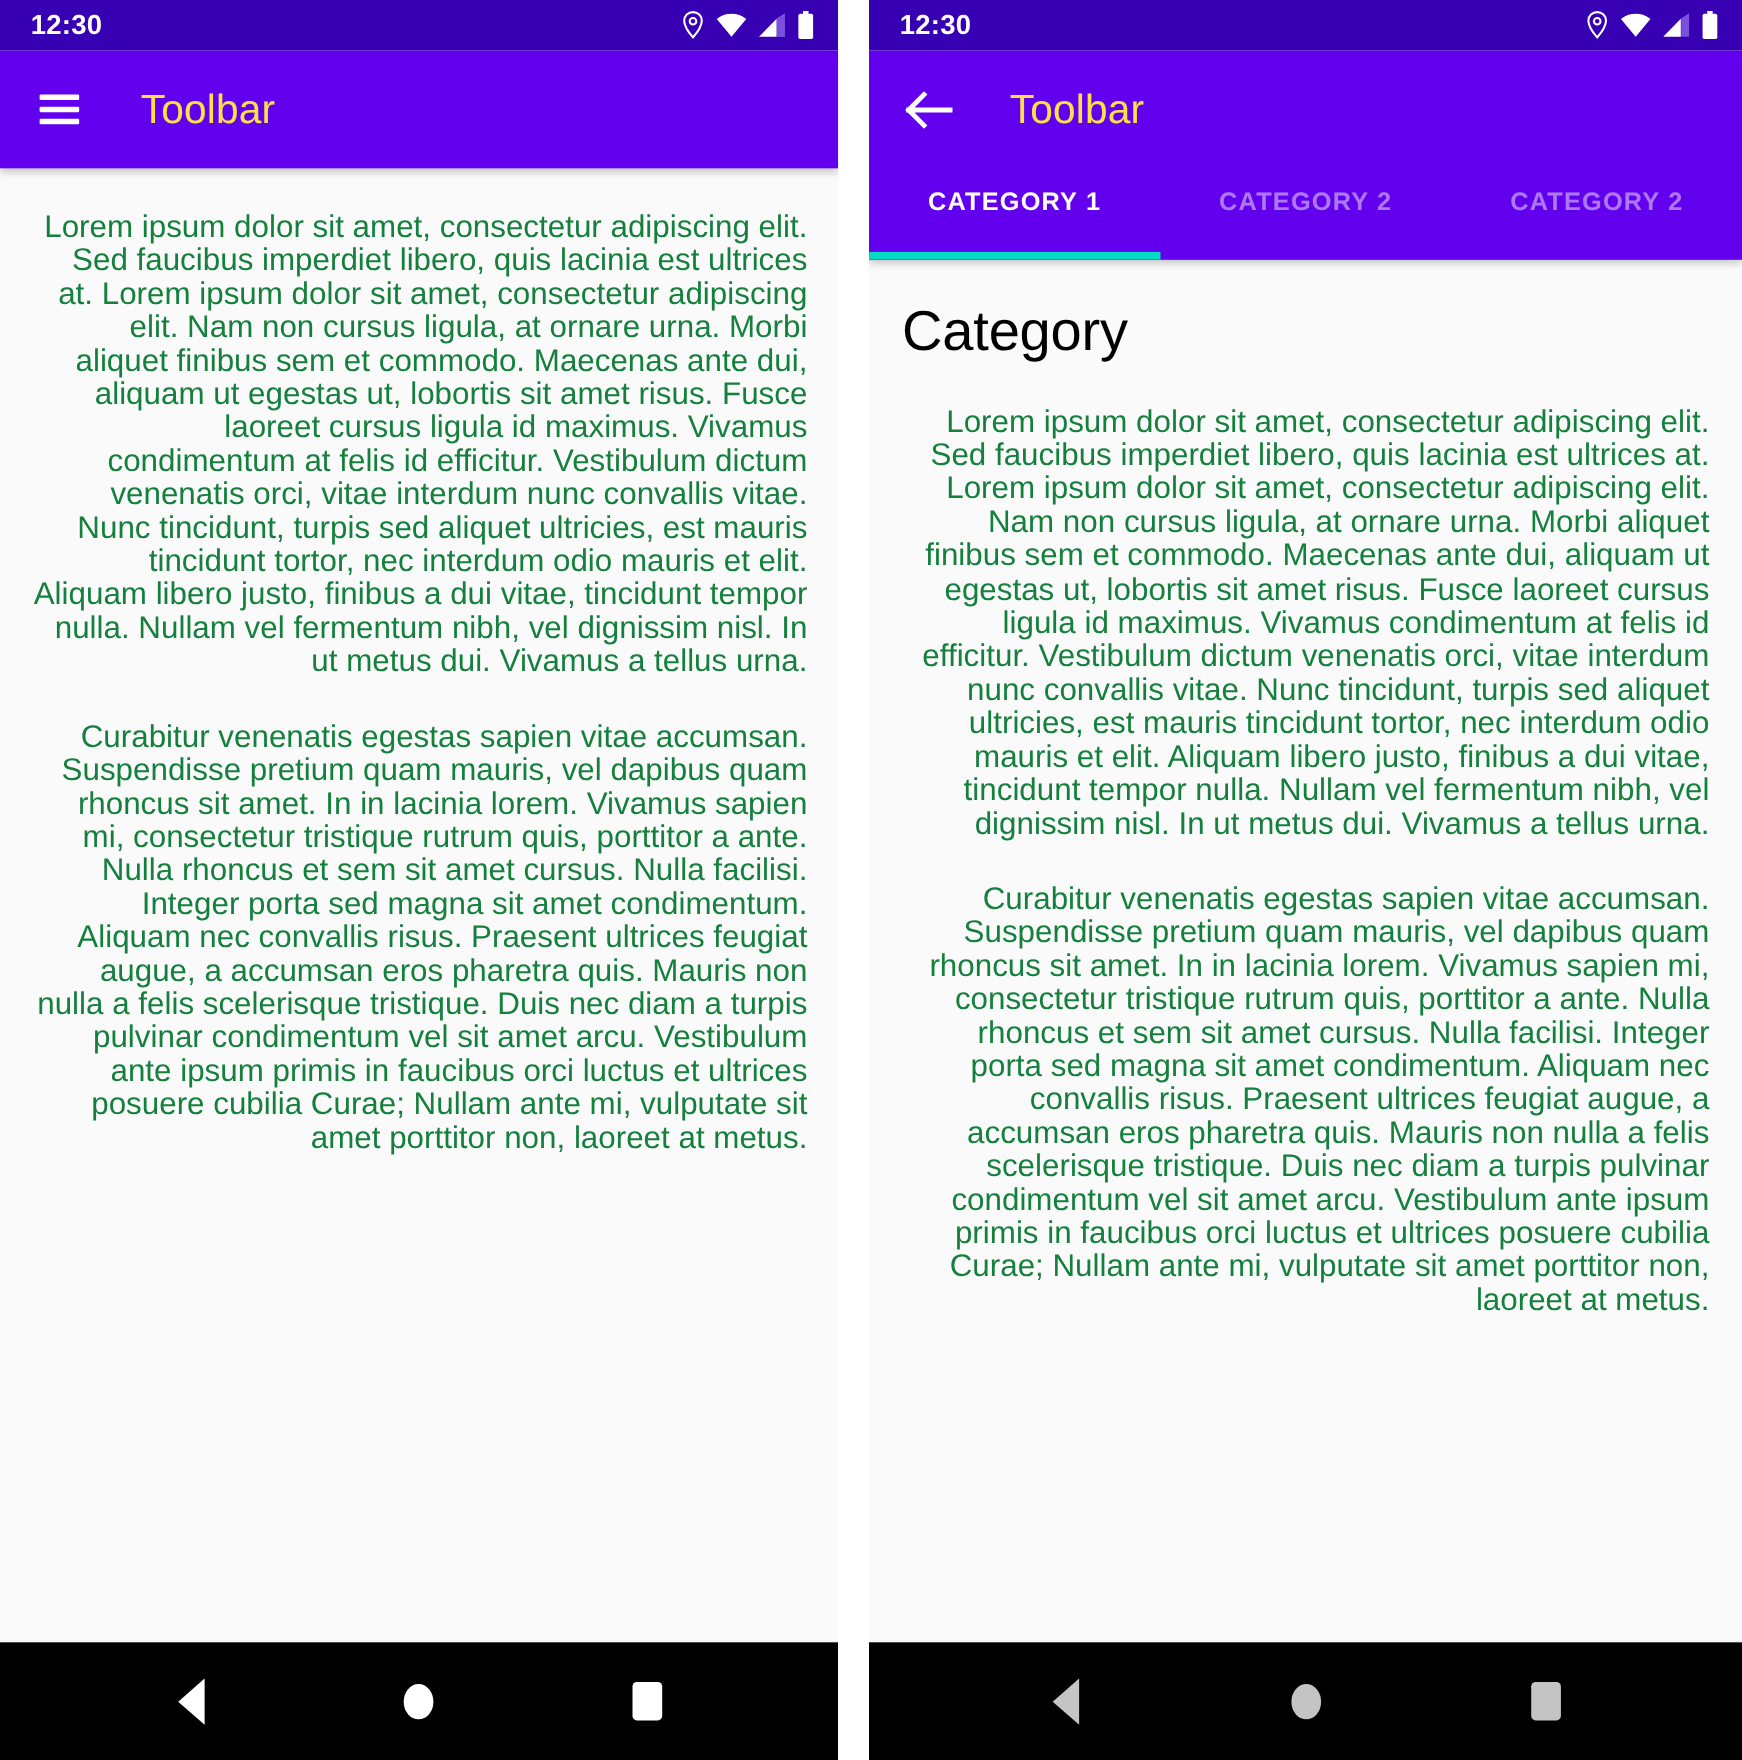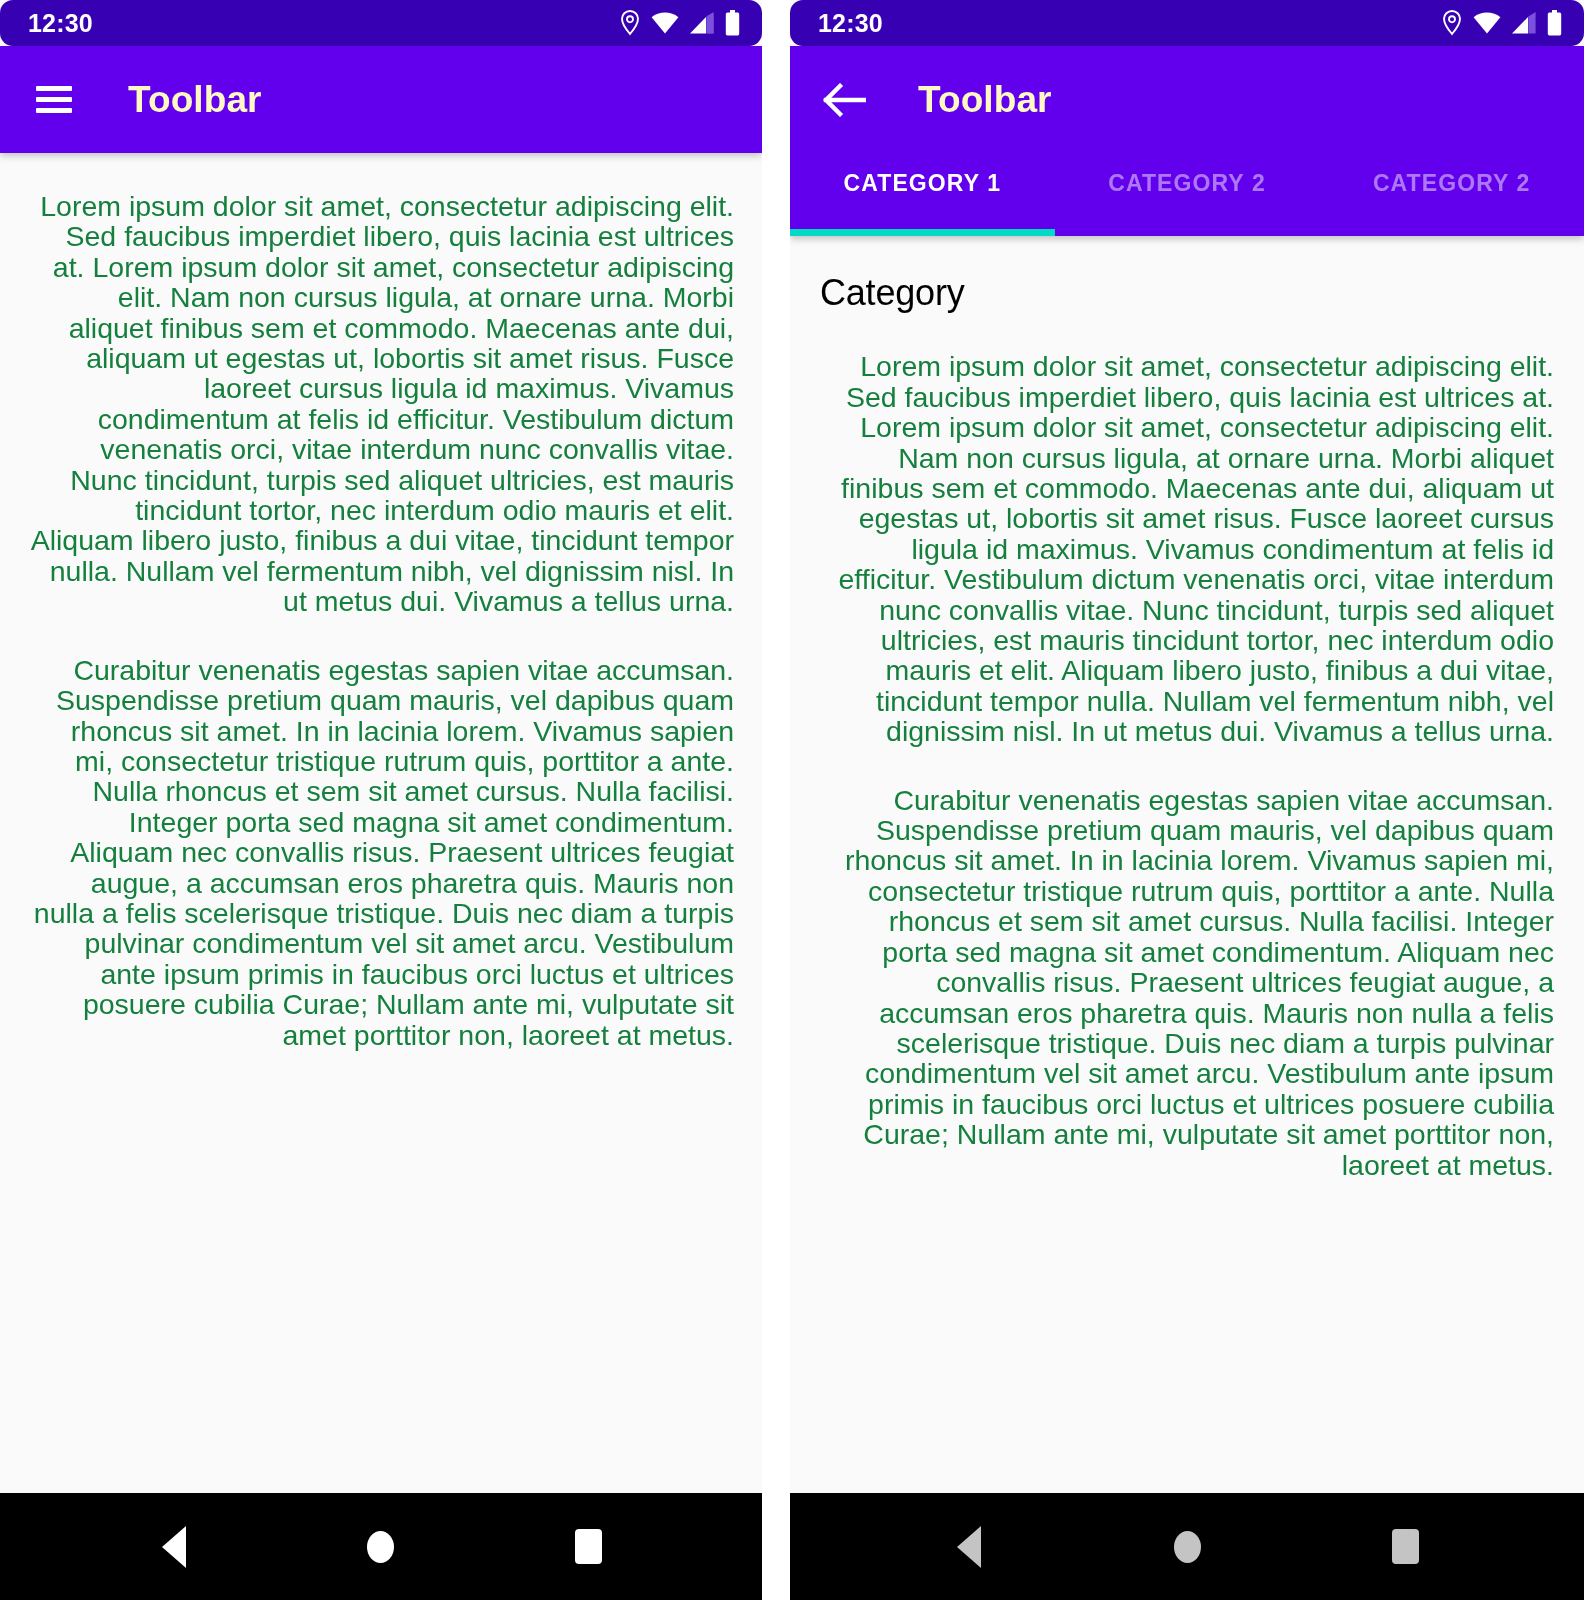--- a/index.html
+++ b/index.html
@@ -34,21 +34,20 @@
   
   .statusbar {
     height: 46px;
     flex: 0 0 46px;
     background: #3700b3;
     display: flex;
     align-items: center;
     justify-content: space-between;
     padding: 0 22px 0 28px;
     color: #ffffff;
-    border-radius: 13px;
   }
   .status-time {
     font-size: 25px;
     font-weight: bold;
     letter-spacing: 0.2px;
     line-height: 1;
   }
   .status-icons {
     display: flex;
     align-items: center;
@@ -85,23 +84,23 @@
     justify-content: space-between;
   }
   .hamburger span {
     display: block;
     height: 5px;
     width: 100%;
     background: #ffffff;
     border-radius: 1px;
   }
   .toolbar-title {
-    color: #fef9c3;
+    color: #fde047;
     font-size: 37px;
-    font-weight: bold;
+    font-weight: normal;
     letter-spacing: 0.1px;
     margin-left: 48px;
     line-height: 1;
   }
 
   
   .tabs {
     display: flex;
     height: 83px;
     background: #6200ee;
@@ -131,21 +130,21 @@
   
   .content {
     flex: 1 1 auto;
     background: #fafafa;
     padding: 0 28px;
     overflow: hidden;
   }
   .content.right-pad { padding: 0 30px; }
 
   .page-heading {
-    font-size: 36px;
+    font-size: 51px;
     font-weight: normal;
     color: #000000;
     margin-top: 36px;
     margin-bottom: 4px;
     letter-spacing: -0.2px;
     line-height: 1.15;
   }
 
   .para {
     color: #15803d;

